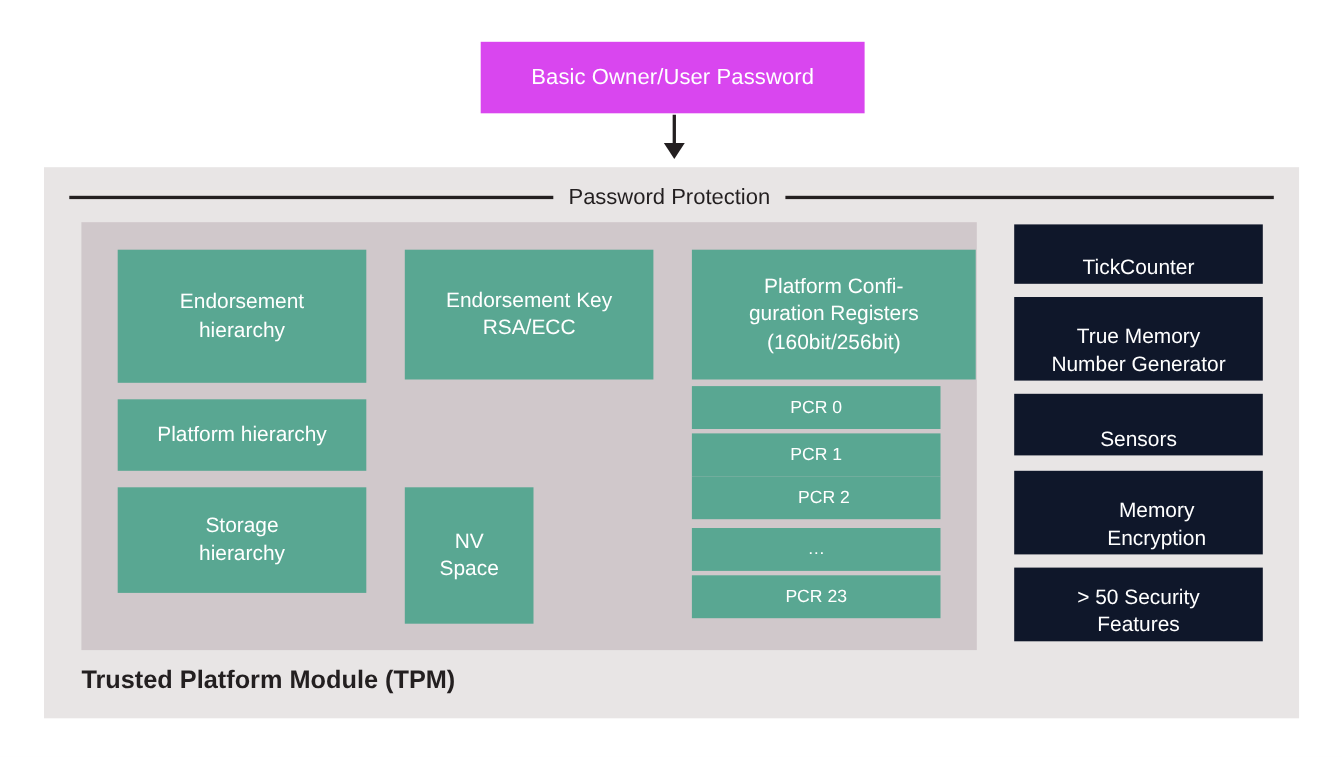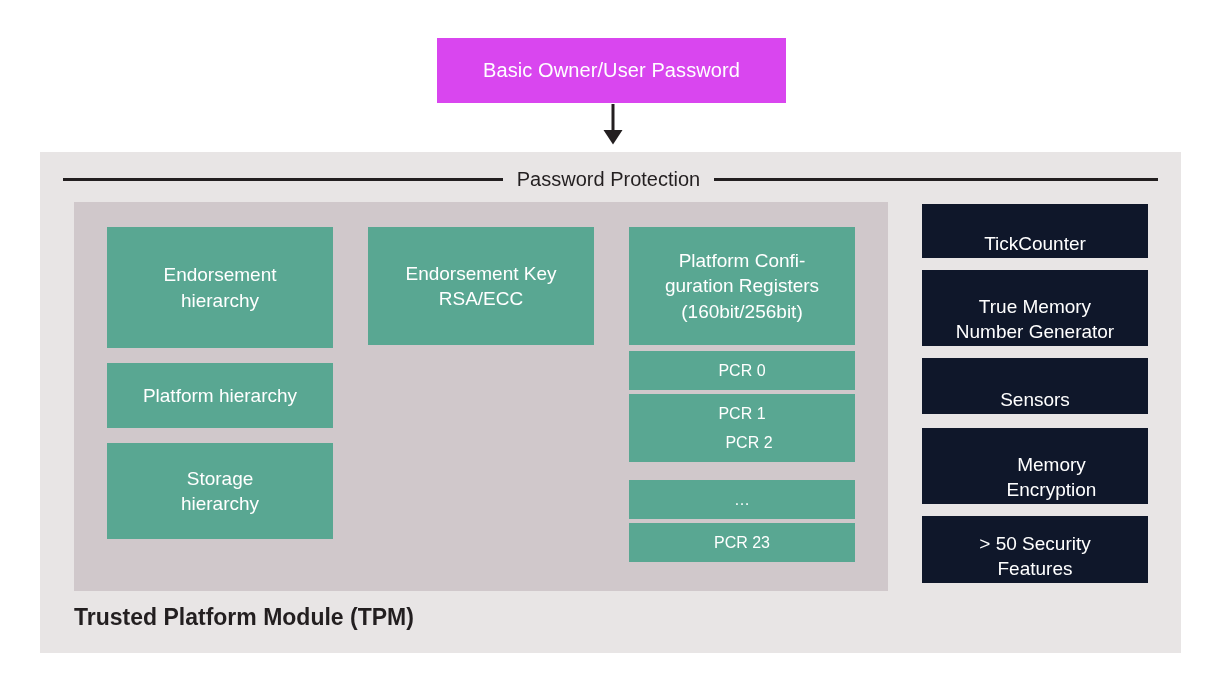--- a/index.html
+++ b/index.html
@@ -121,21 +121,21 @@
   .pcr-col {
     position: absolute;
     left: 555px;
     top: 25px;
     width: 226px;
     height: 340px;
   }
   .pcr-head {
     position: absolute;
     left: 0; top: 0;
-    width: 226px;
+    width: 258px;
     height: 118px;
   }
   .pcr-row {
     position: absolute;
     left: 0;
     width: 226px;
     height: 39px;
     font-size: 16px;
   }
 
@@ -218,32 +218,35 @@
       </div>
 
       <div class="teal b-storage-hierarchy">
         <span><span>Storage</span><br><span>hierarchy</span></span>
       </div>
 
       <div class="teal b-endorsement-key">
         <span><span>Endorsement Key</span><br><span>RSA/ECC</span></span>
       </div>
 
+      <div class="teal b-nv-space">
+        <span><span>NV</span><br><span>Space</span></span>
+      </div>
 
       <div class="pcr-col">
         <div class="teal pcr-head">
           <span><span>Platform Confi-</span><br><span>guration Registers</span><br><span>(160bit/256bit)</span></span>
         </div>
         <div class="teal pcr-row" style="top:124px;">
           <span>PCR 0</span>
         </div>
         <div class="teal pcr-row" style="top:167px;">
           <span>PCR 1</span>
         </div>
-        <div class="teal pcr-row" style="top:196px;padding-left:20px;">
+        <div class="teal pcr-row" style="top:206px;padding-left:20px;">
           <span>PCR 2</span>
         </div>
         <div class="teal pcr-row" style="top:253px;">
           <span>…</span>
         </div>
         <div class="teal pcr-row" style="top:296px;">
           <span>PCR 23</span>
         </div>
       </div>
 

